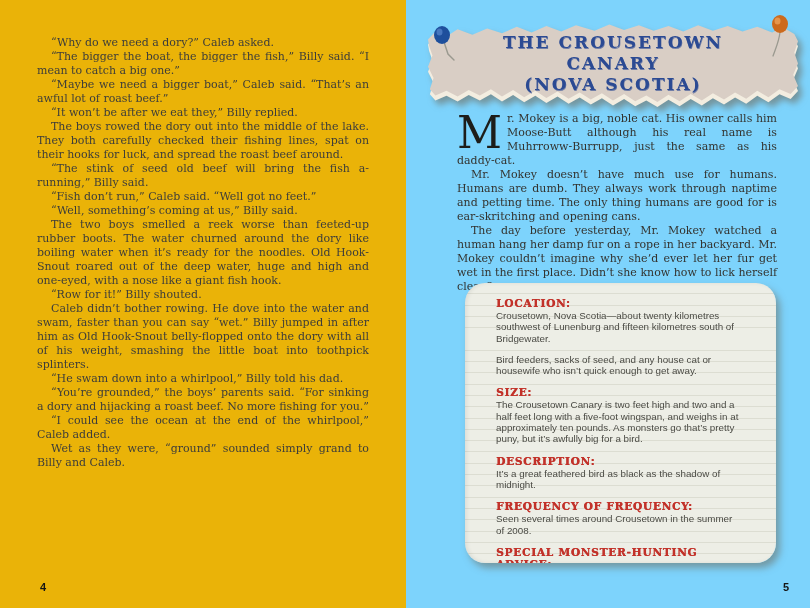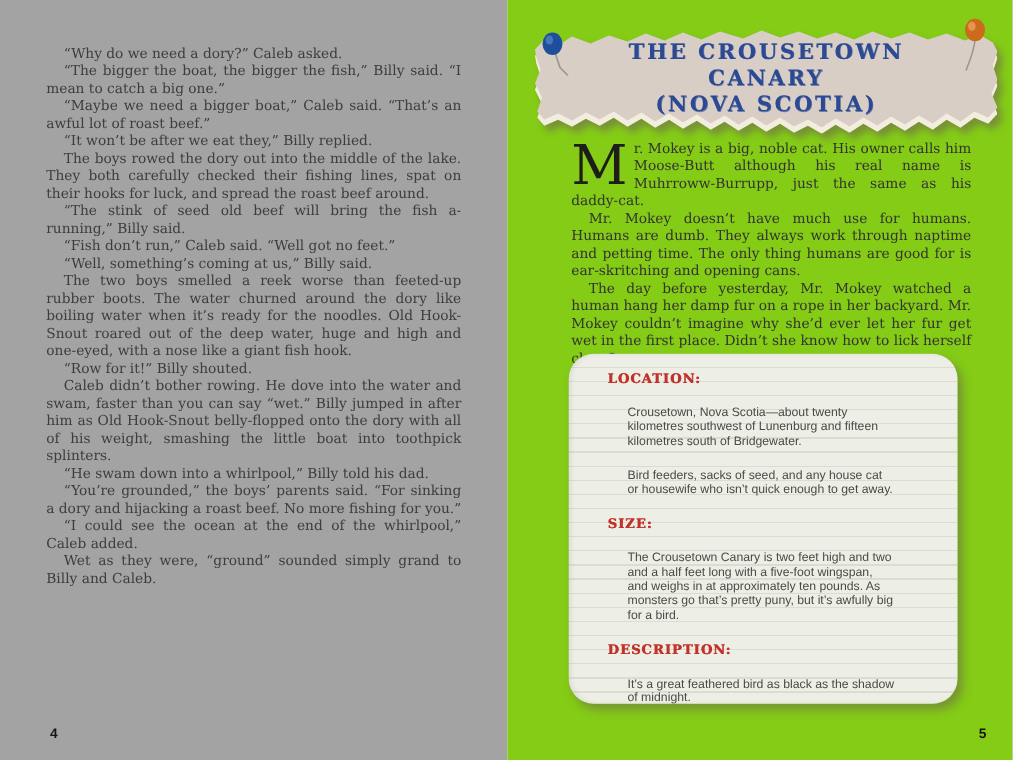--- a/index.html
+++ b/index.html
@@ -4,38 +4,38 @@
 <style>
   html,body{margin:0;padding:0;}
   body{
     width:810px;height:608px;position:relative;overflow:hidden;
     font-family:"DejaVu Serif", serif;
     background:#ffffff;
   }
   .spread{position:absolute;inset:0;display:flex;}
   
   .page-left{
-    position:relative;width:406px;height:608px;background:#a3a3a3;flex:none;
+    position:relative;width:406px;height:608px;background:#eab308;flex:none;
   }
   .story{
     position:absolute;left:37px;top:36px;width:332px;
     font-size:11px;line-height:14px;color:#3d3d3a;
     text-align:justify;
   }
   .story p{margin:0;text-indent:14px;}
   .page-num{
     position:absolute;bottom:15px;
     font-family:"Liberation Sans", sans-serif;
     font-weight:bold;font-size:11px;color:#151515;
   }
   .page-num.left{left:40px;}
   .page-num.right{left:377px;}
   
   .page-right{
-    position:relative;width:404px;height:608px;background:#84cc16;flex:none;
+    position:relative;width:404px;height:608px;background:#7dd3fc;flex:none;
   }
   
   .banner-wrap{position:absolute;left:22px;top:22px;width:370px;height:86px;}
   .paper-shadow{
     position:absolute;inset:0;
     filter:drop-shadow(4px 5px 3px rgba(110,98,80,0.55));
   }
   .torn{
     position:absolute;left:0;width:100%;height:80px;
     clip-path:polygon(0% 22%,2% 12%,5% 18%,8% 9%,12% 16%,16% 8%,20% 14%,24% 6%,28% 13%,32% 5%,36% 12%,40% 4%,45% 11%,49% 3%,53% 10%,57% 4%,61% 11%,65% 5%,69% 12%,73% 4%,77% 11%,81% 5%,85% 12%,89% 6%,93% 13%,96% 7%,99% 15%,100% 24%,99% 38%,100% 52%,98.7% 66%,100% 80%,98% 90%,95% 84%,92% 94%,89% 86%,86% 96%,83% 88%,80% 97%,77% 89%,74% 98%,71% 90%,68% 99%,65% 91%,62% 100%,59% 92%,56% 99%,53% 90%,50% 98%,47% 89%,44% 97%,41% 88%,38% 96%,35% 87%,32% 95%,29% 86%,26% 94%,23% 85%,20% 93%,17% 84%,14% 92%,11% 85%,8% 93%,5% 86%,2% 92%,0.5% 84%,1.5% 70%,0% 56%,1.2% 42%,0.3% 30%);
@@ -58,35 +58,35 @@
     font-size:11px;line-height:14px;color:#33332f;text-align:justify;
   }
   .rp-body p{margin:0;text-indent:14px;}
   .rp-body p.first{text-indent:0;}
   .dropcap{
     float:left;font-size:44px;line-height:38px;
     padding:2px 5px 0 0;color:#1d1d1a;font-weight:normal;
   }
   
   .info-card{
-    position:absolute;left:49px;top:283px;width:311px;height:280px;
+    position:absolute;left:59px;top:283px;width:311px;height:280px;
     background:repeating-linear-gradient(to bottom,#edeee6 0px,#edeee6 10.3px,#dcddd2 10.3px,#dcddd2 11.3px);
     border-radius:20px;
     box-shadow:4px 5px 7px rgba(105,98,80,0.5), inset 2px 0 4px rgba(0,0,0,0.07);
     padding:14px 34px 0 31px;box-sizing:border-box;overflow:hidden;
   }
   .info-card .section{margin:0 0 10px 0;}
   .info-card h3{
     margin:0 0 1px 0;
     font-family:"DejaVu Serif", serif;
     font-size:10.5px;font-weight:bold;letter-spacing:0.8px;
     color:#c2322a;text-shadow:0.4px 0 0 #c2322a;
   }
   .info-card .section p{
-    margin:16px;font-family:"Liberation Sans", sans-serif;
+    margin:0;font-family:"Liberation Sans", sans-serif;
     font-size:9.8px;line-height:11.3px;color:#4a4a44;
   }
 </style>
 </head>
 <body>
 
 <div class="spread">
 
   <div class="page page-left">
     <div class="story">

